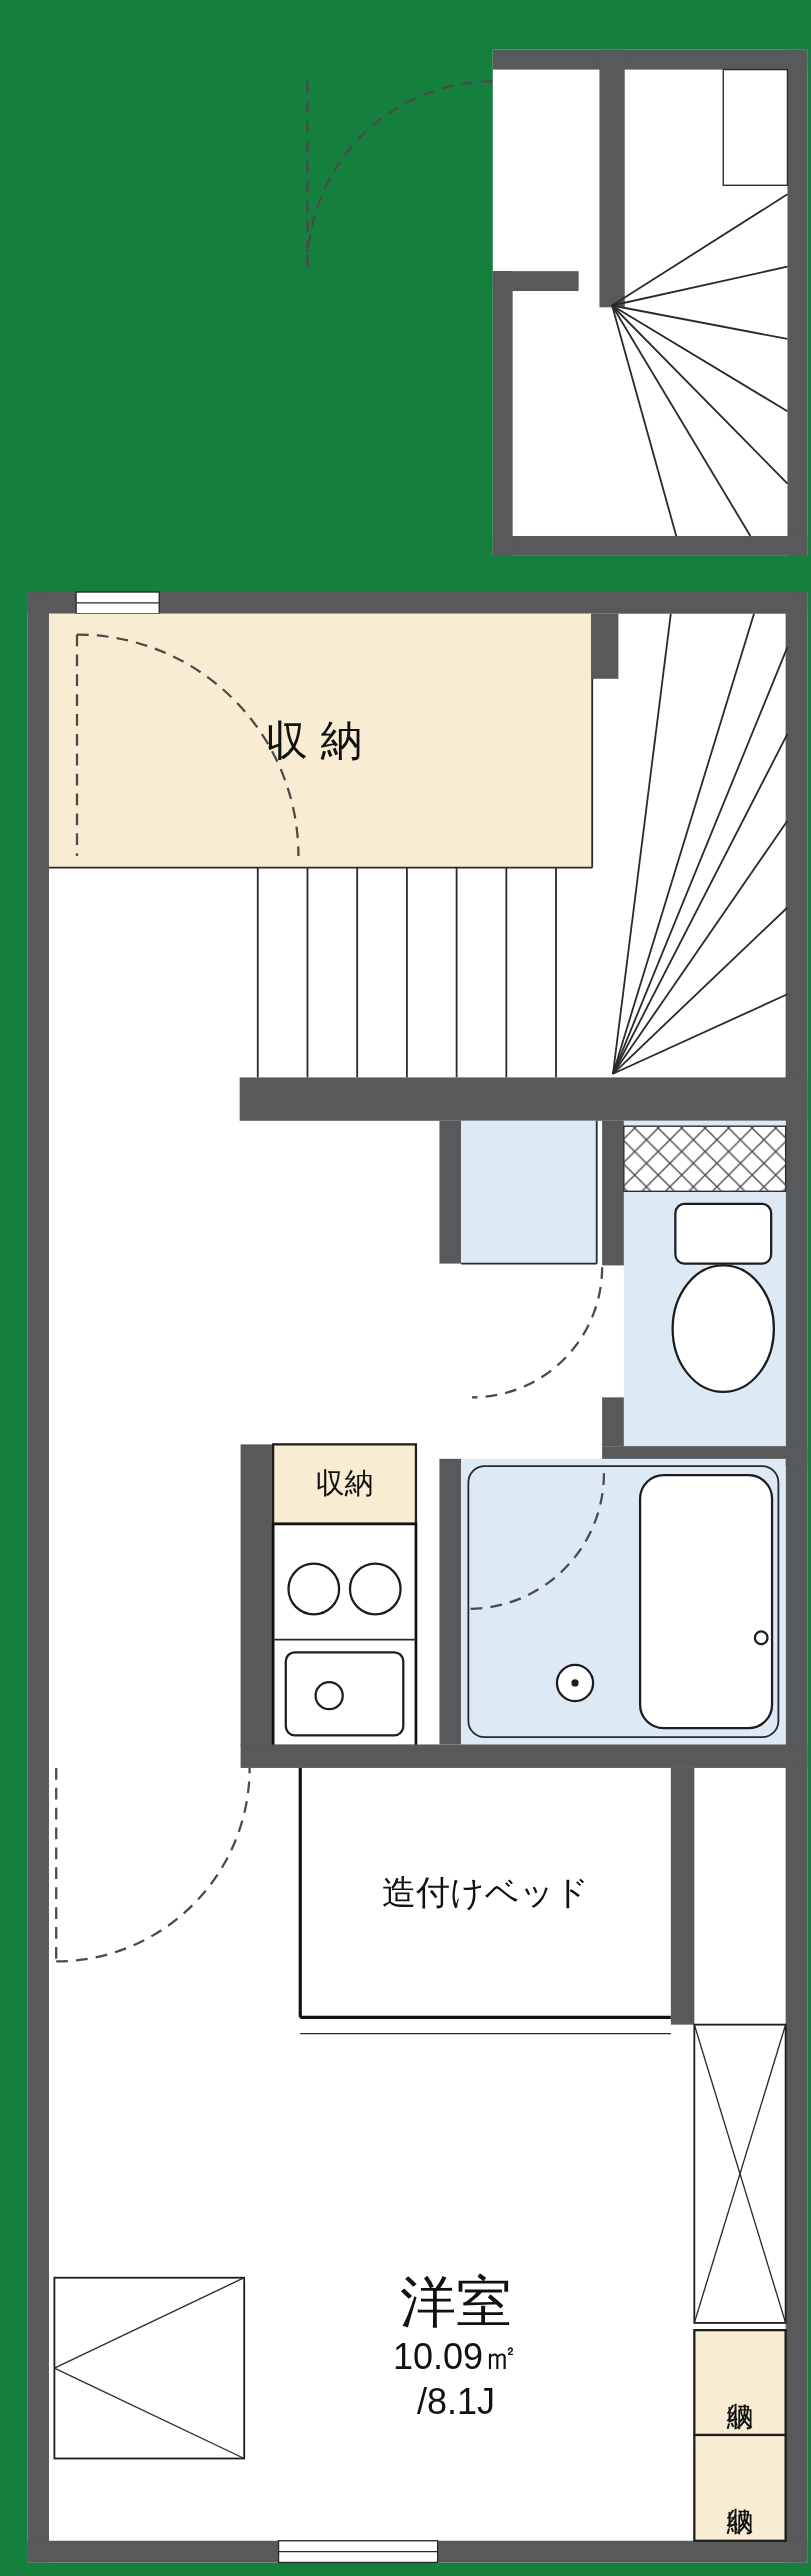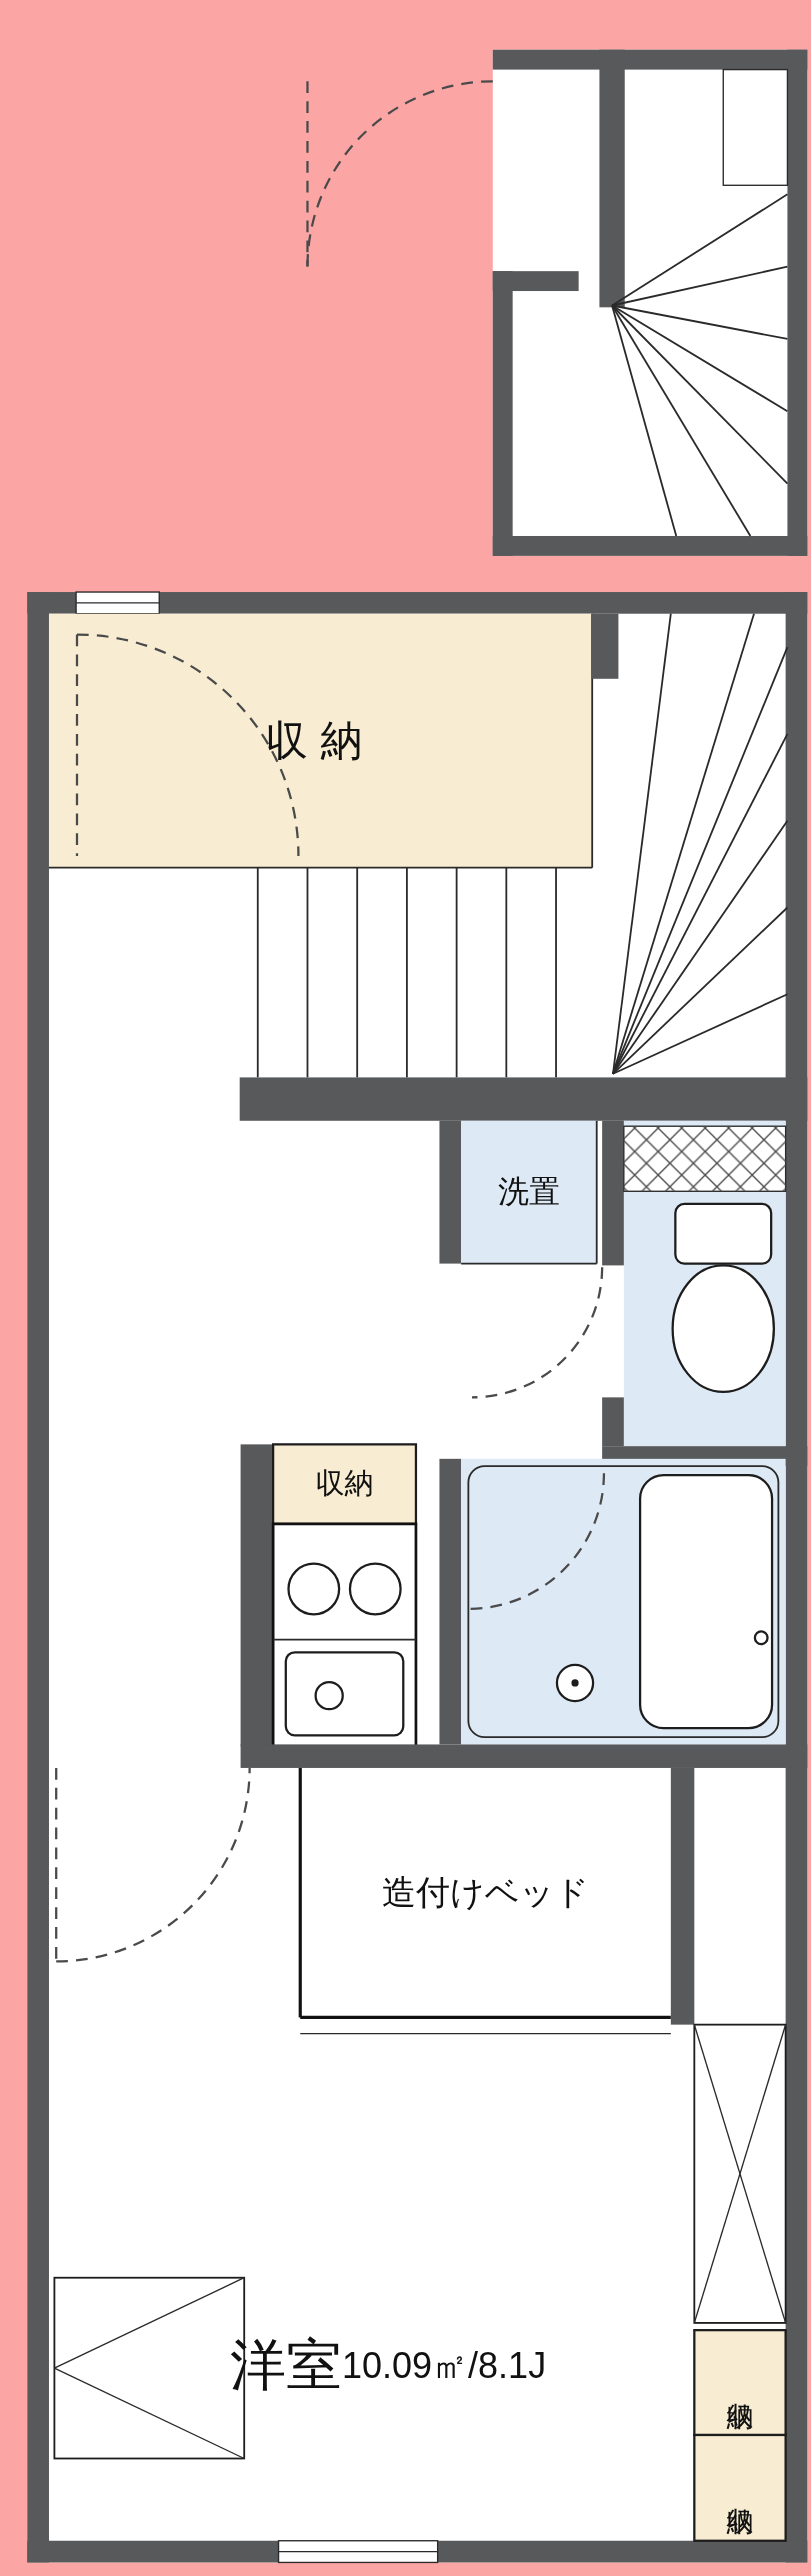--- a/index.html
+++ b/index.html
@@ -1,16 +1,16 @@
 <!DOCTYPE html>
 <html style="--wall: #58595b; --closet: #f8ecd2; --wet: #dde9f4; --line: #222222; --dash: #4a4a4a; --bg: #ffffff;font-size:14.5px"><head>
 <meta charset="utf-8">
 <style>
   html,body{margin:0;padding:0;background:#fff}
-  .plan{position:relative;width:812px;height:2576px;background:#fca5a5;
+  .plan{position:relative;width:812px;height:2576px;background:#15803d;
         font-family:"Liberation Sans","DejaVu Sans",sans-serif;color:#111;overflow:hidden}
   .plan svg{position:absolute;left:0;top:0}
 
   
   .wall{fill:var(--wall,#58595b);stroke:none}
   .cream{fill:var(--closet,#f8ecd2)}
   .blue{fill:var(--wet,#dde9f4)}
   .ln{stroke:#2a2a2a;stroke-width:2;fill:none}
   .thin{stroke:#2a2a2a;stroke-width:1.5;fill:none}
   .fix{stroke:#1d1d1d;stroke-width:2.5;fill:#fff}
@@ -18,21 +18,21 @@
   .dash{stroke:#4a4a4a;stroke-width:2.5;fill:none;stroke-dasharray:13 9}
   .whitebox{fill:#fff}
 
   
   .label{position:absolute;display:flex;align-items:center;justify-content:center;
          text-align:center;color:#111;line-height:1.3}
   .lbl-upper-closet{left:49px;top:614px;width:543px;height:254px;font-size:42px;letter-spacing:12.7px}
   .lbl-laundry{left:461px;top:1121px;width:136px;height:143px;font-size:31px}
   .lbl-hall-closet{left:273px;top:1444px;width:143px;height:80px;font-size:29px}
   .lbl-bed{left:300px;top:1768px;width:371px;height:248px;font-size:34px;flex-direction:row}
-  .lbl-room{left:230px;top:2270px;width:452px;height:190px;flex-direction:row;justify-content:flex-start}
+  .lbl-room{left:230px;top:2270px;width:452px;height:190px;flex-direction:column;justify-content:flex-start}
   .lbl-room .room-name{font-size:56px;line-height:1.15}
   .lbl-room .room-area{font-size:36px;line-height:1.25}
   .lbl-closet-r1{left:694px;top:2330px;width:91px;height:105px}
   .lbl-closet-r2{left:694px;top:2435px;width:91px;height:106px}
   .v-label{writing-mode:vertical-rl;text-orientation:upright;font-size:27px;letter-spacing:1.8px}
 </style>
 </head>
 <body>
 
 <div class="plan">
@@ -181,21 +181,20 @@
 
     <g>
       <rect x="60" y="2520" width="210" height="200" fill="#fff" stroke="#1d1d1d" stroke-width="2"></rect>
       <line x1="270" y1="2520" x2="60" y2="2620" class="thin"></line>
       <line x1="270" y1="2720" x2="60" y2="2620" class="thin"></line>
     </g>
   </g>
 </svg>
 
 <div class="label lbl-upper-closet">収納</div>
-<div class="label lbl-laundry">洗置</div>
 <div class="label lbl-hall-closet">収納</div>
 
 <div class="label lbl-bed">
   <span>造付けベッド</span>
 </div>
 
 <div class="label lbl-room">
   <span class="room-name">洋室</span>
   <span class="room-area">10.09㎡</span>
   <span class="room-area">/8.1J</span>

